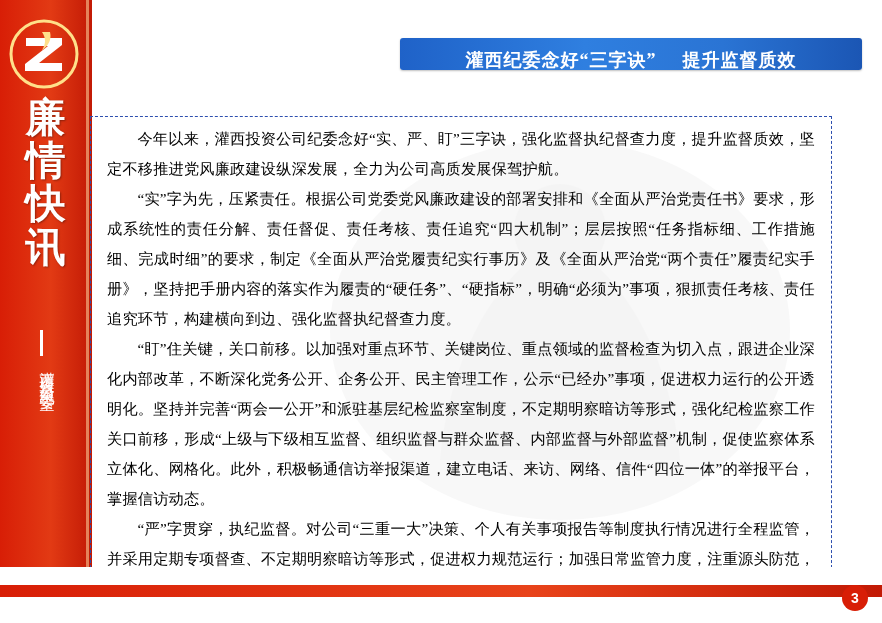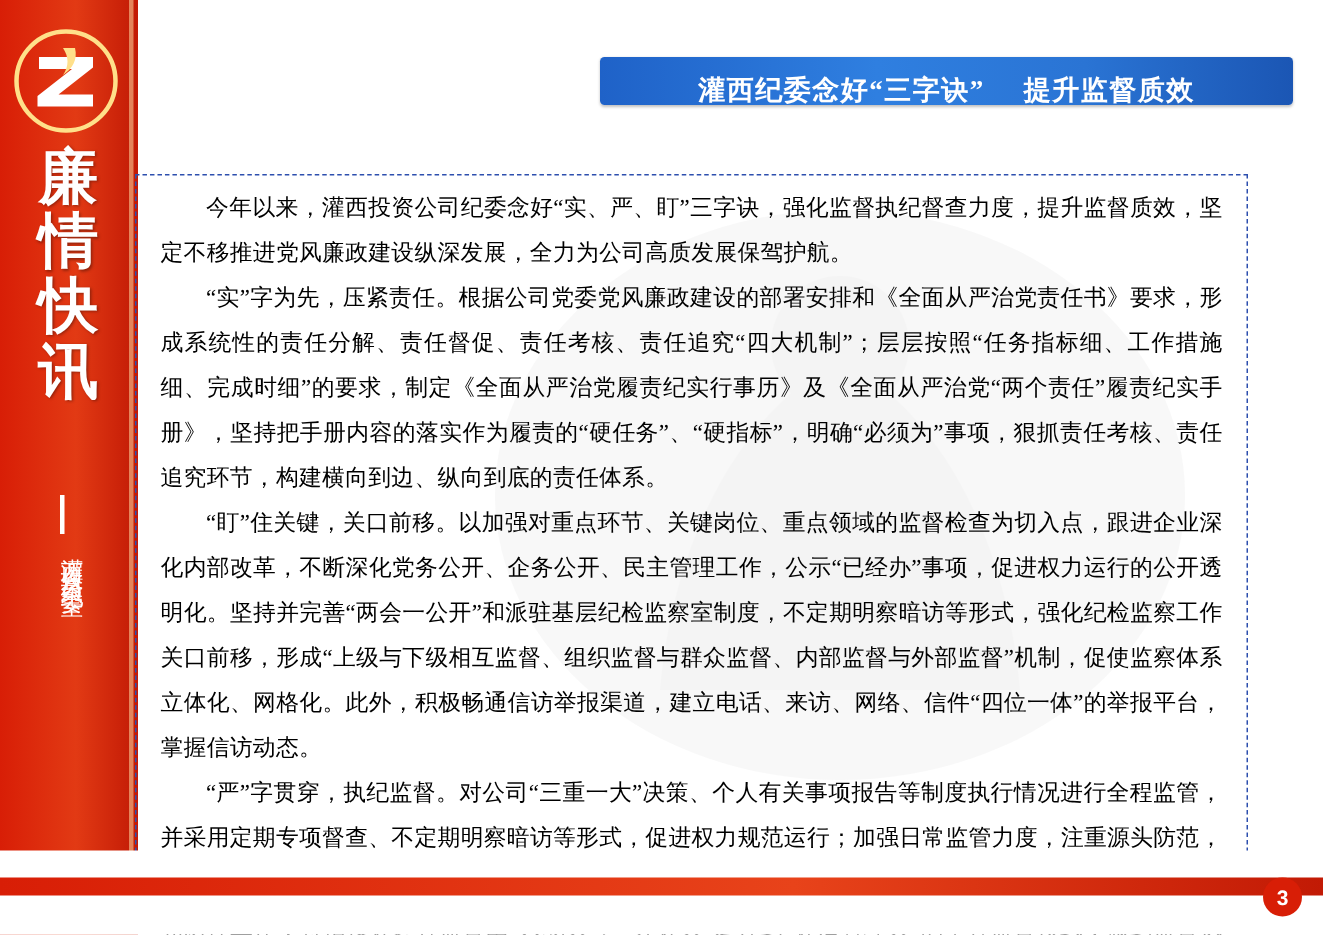--- a/index.html
+++ b/index.html
@@ -215,21 +215,21 @@
 </div>
 
 <div class="header-banner">
   <div class="header-title">
     <span>灌西纪委念好“三字诀”</span><span class="gap"></span><span>提升监督质效</span>
   </div>
 </div>
 
 <div class="article-box">
   <p class="para">今年以来，灌西投资公司纪委念好“实、严、盯”三字诀，强化监督执纪督查力度，提升监督质效，坚定不移推进党风廉政建设纵深发展，全力为公司高质发展保驾护航。</p>
-  <p class="para">“实”字为先，压紧责任。根据公司党委党风廉政建设的部署安排和《全面从严治党责任书》要求，形成系统性的责任分解、责任督促、责任考核、责任追究“四大机制”；层层按照“任务指标细、工作措施细、完成时细”的要求，制定《全面从严治党履责纪实行事历》及《全面从严治党“两个责任”履责纪实手册》，坚持把手册内容的落实作为履责的“硬任务”、“硬指标”，明确“必须为”事项，狠抓责任考核、责任追究环节，构建横向到边、纵向到底的责任体系。</p>
+  <p class="para">“实”字为先，压紧责任。根据公司党委党风廉政建设的部署安排和《全面从严治党责任书》要求，形成系统性的责任分解、责任督促、责任考核、责任追究“四大机制”；层层按照“任务指标细、工作措施细、完成时细”的要求，制定《全面从严治党履责纪实行事历》及《全面从严治党“两个责任”履责纪实手册》，坚持把手册内容的落实作为履责的“硬任务”、“硬指标”，明确“必须为”事项，狠抓责任考核、责任追究环节，构建横向到边、强化监督执纪督查力度。</p>
   <p class="para">“盯”住关键，关口前移。以加强对重点环节、关键岗位、重点领域的监督检查为切入点，跟进企业深化内部改革，不断深化党务公开、企务公开、民主管理工作，公示“已经办”事项，促进权力运行的公开透明化。坚持并完善“两会一公开”和派驻基层纪检监察室制度，不定期明察暗访等形式，强化纪检监察工作关口前移，形成“上级与下级相互监督、组织监督与群众监督、内部监督与外部监督”机制，促使监察体系立体化、网格化。此外，积极畅通信访举报渠道，建立电话、来访、网络、信件“四位一体”的举报平台，掌握信访动态。</p>
   <p class="para">“严”字贯穿，执纪监督。对公司“三重一大”决策、个人有关事项报告等制度执行情况进行全程监管，并采用定期专项督查、不定期明察暗访等形式，促进权力规范运行；加强日常监管力度，注重源头防范，遏止“不能为”事项，着力做好物资采购、招投标等重要方面和关键环节、关键部门的廉洁风险排查、评估和防控工作，将招投标过程监督由“入场关”、“开标关”延伸到“标后管理关”的全程监督模式，做到监督执纪全过程留痕迹，形成全方位监督执纪链条。目前，先后完善灌西投资公司零星工程管理办法（试行）、“三重一大”决策制度实施办法，提出监察整改建议 28 条。</p>
 </div>
 
 <div class="bottom-bar">
   <div class="bottom-red"></div>
   <div class="page-badge">3</div>
 </div>
 
 </body></html>

